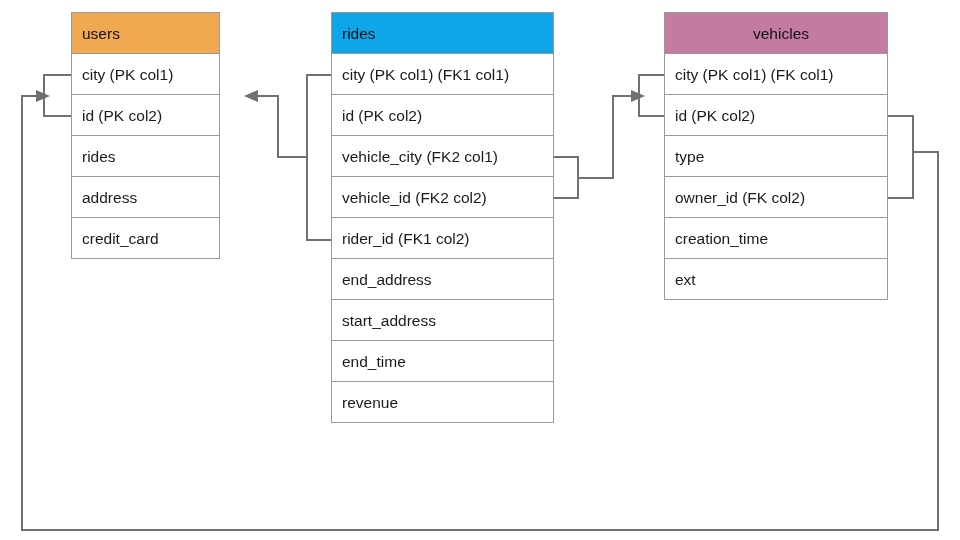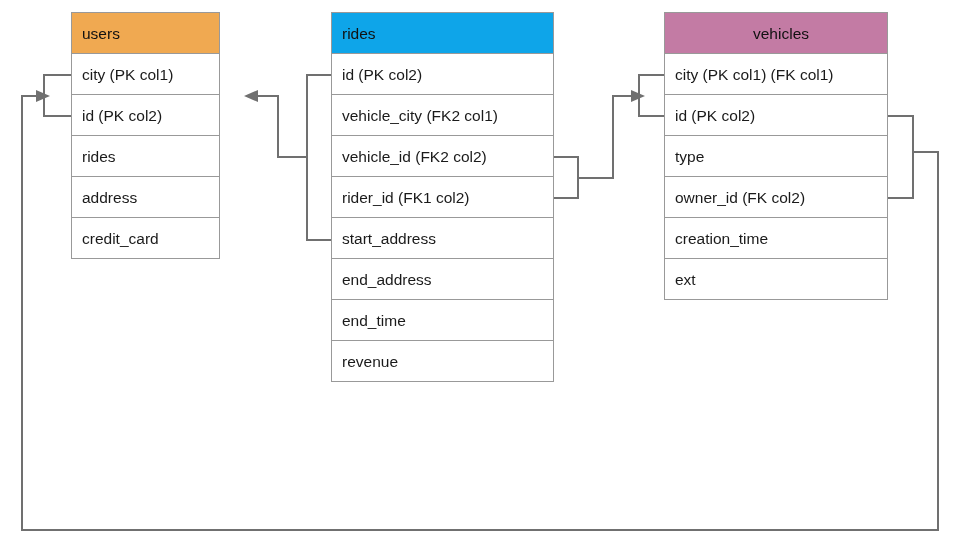--- a/index.html
+++ b/index.html
@@ -86,26 +86,27 @@
     <div class="er-row header" style="background:#F0A951;">users</div>
     <div class="er-row">city (PK col1)</div>
     <div class="er-row">id (PK col2)</div>
     <div class="er-row">rides</div>
     <div class="er-row">address</div>
     <div class="er-row">credit_card</div>
   </div>
 
   <div class="er-table" style="left:331px; top:12px; width:223px;">
     <div class="er-row header" style="background:#0ea5e9;">rides</div>
+    <div class="er-row">city (PK col1) (FK1 col1)</div>
     <div class="er-row">id (PK col2)</div>
     <div class="er-row">vehicle_city (FK2 col1)</div>
     <div class="er-row">vehicle_id (FK2 col2)</div>
     <div class="er-row">rider_id (FK1 col2)</div>
+    <div class="er-row">end_address</div>
     <div class="er-row">start_address</div>
-    <div class="er-row">end_address</div>
     <div class="er-row">end_time</div>
     <div class="er-row">revenue</div>
   </div>
 
   <div class="er-table" style="left:664px; top:12px; width:224px;">
     <div class="er-row header" style="background:#C37BA4;text-align:center;">vehicles</div>
     <div class="er-row">city (PK col1) (FK col1)</div>
     <div class="er-row">id (PK col2)</div>
     <div class="er-row">type</div>
     <div class="er-row">owner_id (FK col2)</div>

